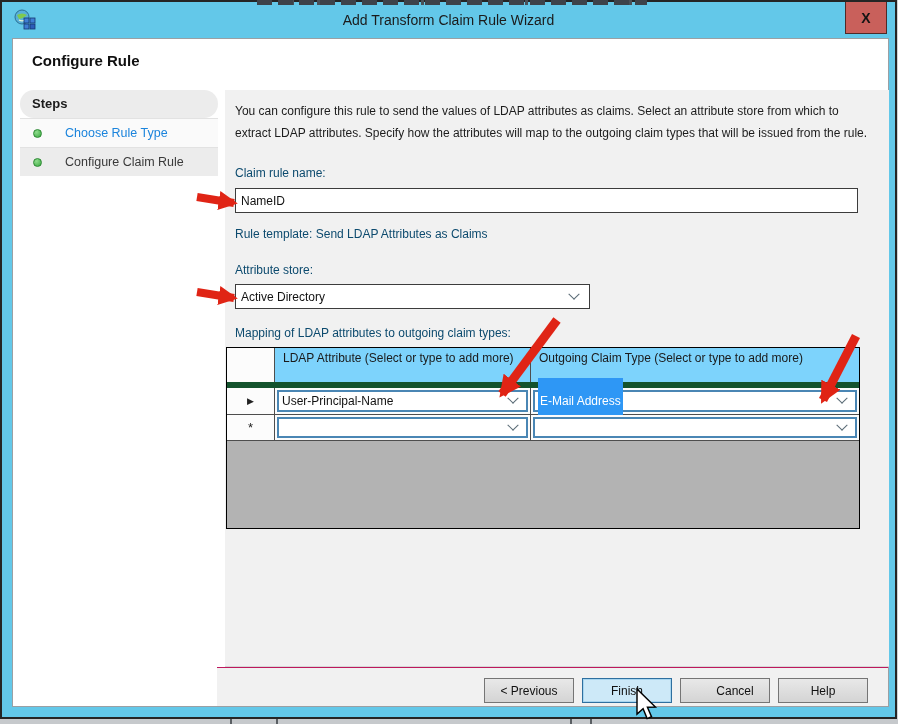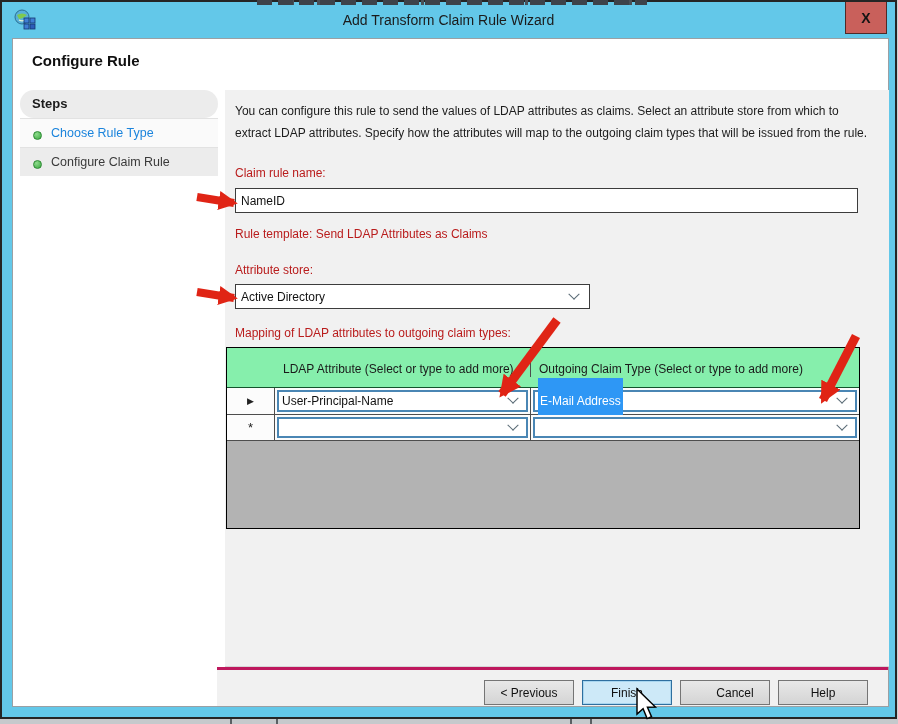--- a/index.html
+++ b/index.html
@@ -28,72 +28,72 @@
 
   
   .client { position:absolute; left:10px; top:36px; width:877px; height:669px;
             background:#ffffff; border:1px solid #9aa0a4; }
   .page-title { position:absolute; left:19px; top:13px; font-size:15px; font-weight:bold; color:#101010; }
 
   
   .steps-panel { position:absolute; left:7px; top:51px; width:198px; }
   .steps-header { background:#ececec; font-weight:bold; font-size:13px; color:#1a1a1a;
                   padding:6px 12px 7px 12px;border-radius:14px; }
-  .step-row { display:flex; align-items:flex-end; gap:9px; padding:7px 8px 7px 13px;
+  .step-row { display:flex; align-items:center; gap:23px; padding:7px 8px 7px 13px;
               font-size:12.5px; border-top:1px solid #e2e2e2; cursor:default; }
   .step-row.alt { background:#ececec; }
   .step-row.plain { background:#fafafa; }
   .step-dot { width:9px; height:9px; border-radius:50%; flex:0 0 auto;
               background:radial-gradient(circle at 35% 30%, #8fdc8d, #3aa83f);
               border:1px solid #2c8a33; }
   .step-link { color:#1B84DC; }
   .step-current { color:#3a3a3a; }
 
   
   .main-panel { position:absolute; left:212px; top:51px; width:664px; height:577px;
                 background:#f1f1f1; border-bottom:1px solid #d6d6d6; }
   .desc { position:absolute; left:10px; top:10px; width:636px; font-size:12px;
           line-height:22px; color:#1c1c1c; }
-  .lbl { position:absolute; left:10px; font-size:12px; color:#b91c1c; }
+  .lbl { position:absolute; left:10px; font-size:12px; color:#0c4a6e; }
   .lbl-claim { top:76px; }
   .name-input { position:absolute; left:10px; top:98px; width:623px; height:25px;
                 border:1px solid #3c3c3c; background:#fff; font-size:12px; color:#111;
                 padding:0 5px; font-family:"Liberation Sans","DejaVu Sans",sans-serif; }
   .lbl-template { top:137px; }
   .lbl-store { top:173px; }
   .store-select { position:absolute; left:10px; top:194px; width:355px; height:25px;
                   background:#fff; border:1px solid #3c3c3c; display:flex; align-items:center;
                   font-size:12px; color:#111; padding:0 5px; cursor:pointer; }
   .chev { width:8px; height:8px; border-right:1.6px solid #5a6b76; border-bottom:1.6px solid #5a6b76;
           transform:rotate(45deg) translate(-2px,-2px); margin-left:auto; margin-right:6px; flex:0 0 auto; }
   .lbl-mapping { top:236px; }
 
   
   .grid { position:absolute; left:1px; top:257px; width:634px; height:182px;
           border:1px solid #000; background:#b3b3b3; }
   .grid-row { display:flex; width:100%; }
-  .hdr-row { height:40px; background:#86efac; border-bottom:1px solid #14532d;align-items:center; }
+  .hdr-row { height:40px; background:#7dd3fc; border-bottom:6px solid #14532d; }
   .sel-col { width:48px; flex:0 0 auto; border-right:1px solid #4e4e4e; background:#fcfcfc;
              display:flex; align-items:center; justify-content:center; }
   .hdr-cell { font-size:12px; color:#1a1a1a; padding:3px 4px 0 8px; line-height:15px; }
   .hdr-cell.c1 { width:256px; flex:0 0 auto; border-right:1px solid #4e4e4e; }
   .hdr-cell.c2 { flex:1; }
   .data-row { height:27px; background:#fcfcfc; border-bottom:1px solid #4e4e4e; }
   .data-row.r2 { height:26px; }
   .row-marker { font-size:9px; color:#222; }
   .cell { width:256px; flex:0 0 auto; border-right:1px solid #4e4e4e; position:relative; background:#fcfcfc; }
   .cell.c2 { flex:1; border-right:none; }
   .combo { position:absolute; left:2px; right:2px; top:2px; bottom:2px; background:#fff;
            border:2px solid #4a86b4; display:flex; align-items:center; font-size:12px;
            color:#111; padding:0 3px; cursor:pointer;text-align:center; }
   .sel-text { background:#2E97F5; color:#fff; padding:16px 2px; }
 
   
   .footer { position:absolute; left:204px; right:0; top:628px; height:39px;
-            background:#f1f1f1; border-top:3px solid #be185d; }
+            background:#f1f1f1; border-top:1px solid #be185d; }
   .btn { position:absolute; top:10px; width:90px; height:25px; font-size:12px; color:#111;
          background:linear-gradient(#e8e8e8,#d4d4d4); border:1px solid #757575;
          display:flex; align-items:center; justify-content:center; cursor:pointer;
          font-family:"Liberation Sans","DejaVu Sans",sans-serif; }
   .btn-previous { left:267px; }
   .btn-finish  { left:365px; background:#CDE9F8; border:1px solid #2f6f9f;
                  box-shadow:inset 0 0 0 1px #a8d6f0; }
   .btn-cancel  { left:463px;padding-left:20px; }
   .btn-help    { left:561px; }
 

